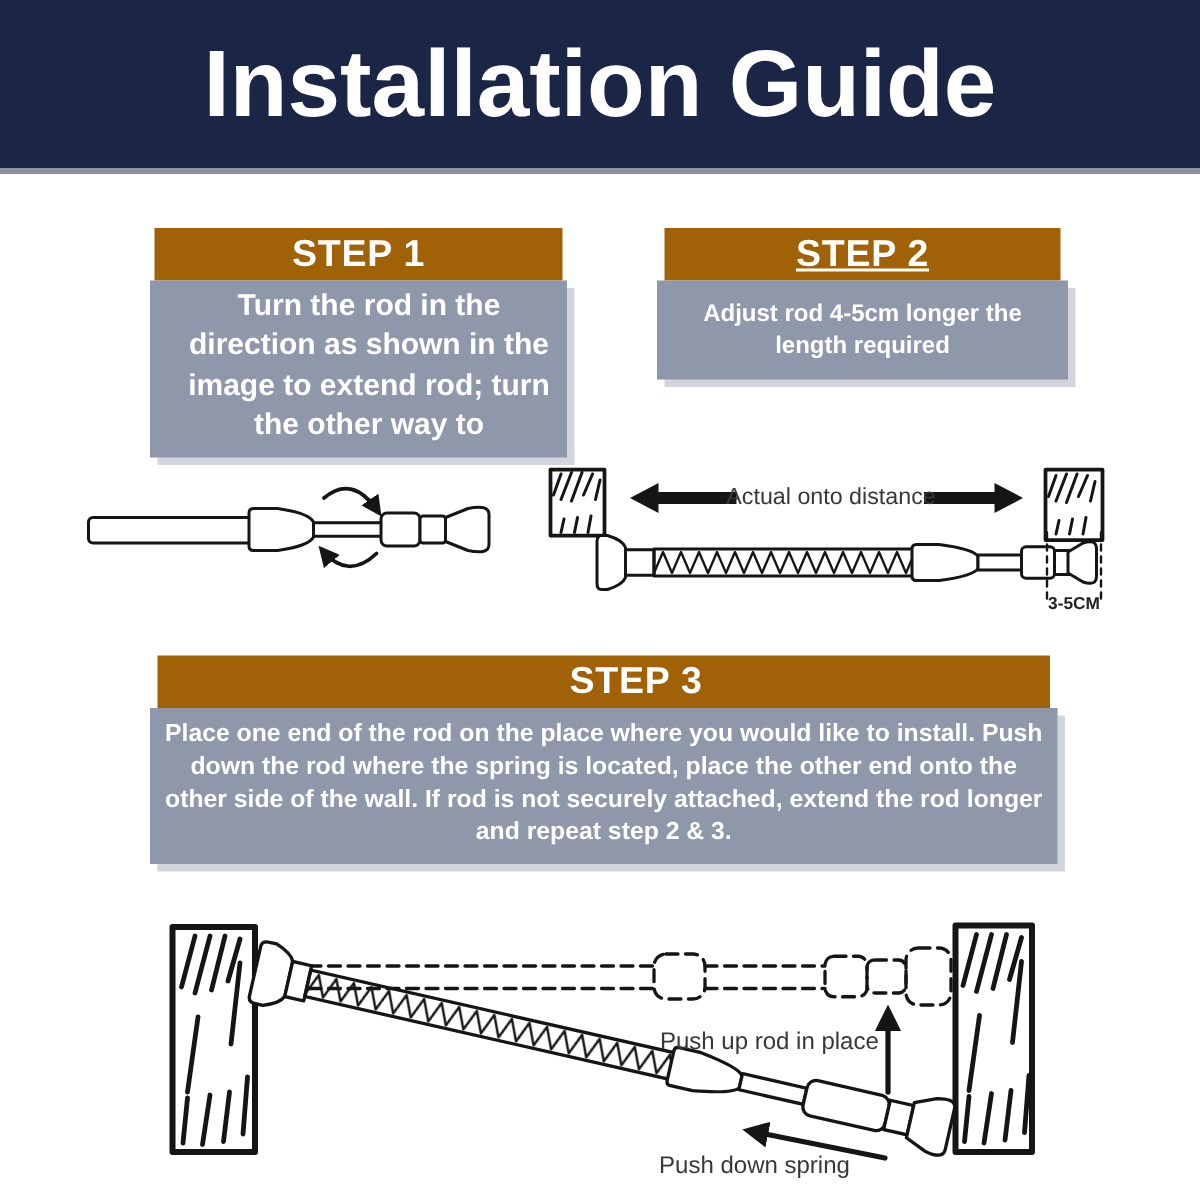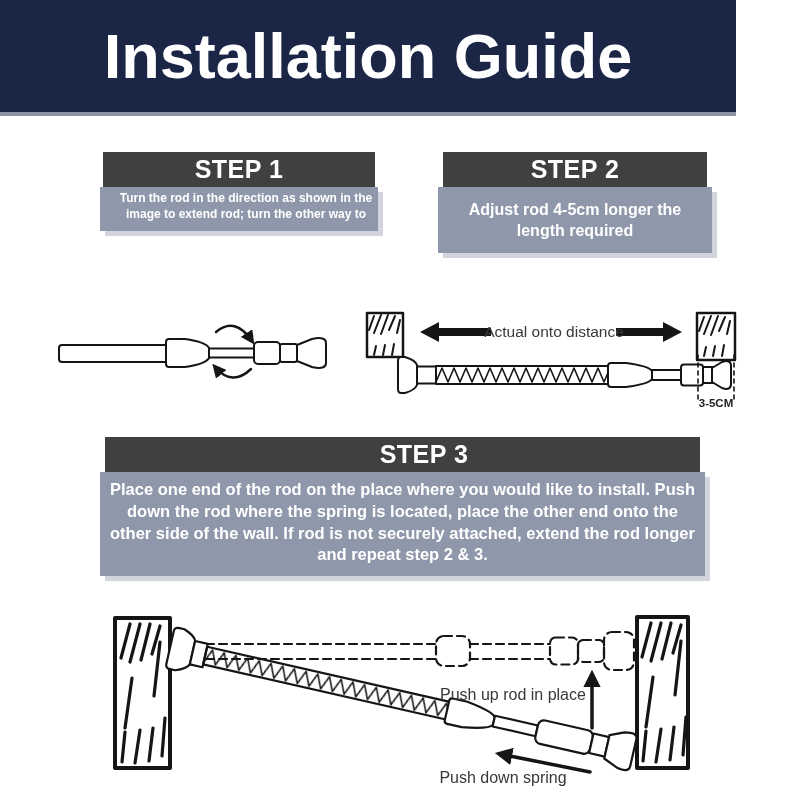--- a/index.html
+++ b/index.html
@@ -2,42 +2,42 @@
 <html><head>
 <meta charset="utf-8">
 <style>
   html,body{margin:0;padding:0;background:#fff;}
   .canvas{
     position:relative;width:800px;height:800px;background:#ffffff;overflow:hidden;
     font-family:"Liberation Sans",sans-serif;
   }
   
   .banner{
-    position:absolute;left:0;top:0;width:736px;height:112px;
+    position:absolute;left:0;top:0;width:800px;height:112px;
     background:#1b2546;border-bottom:4px solid #8d93a0;
     display:flex;align-items:center;justify-content:center;
   }
   .banner .title{
     color:#ffffff;font-size:63px;font-weight:bold;letter-spacing:0px;white-space:nowrap;
   }
   
   .step{position:absolute;}
   .step .bar{
-    background:#404040;color:#fff;font-weight:bold;font-size:25px;
+    background:#a16207;color:#fff;font-weight:bold;font-size:25px;
     text-align:center;height:35px;line-height:35px;letter-spacing:.5px;
   }
   .step .body{
     background:#8f97aa;color:#fff;font-weight:bold;text-align:center;
     line-height:1.32;box-shadow:5px 5px 0 rgba(143,151,170,.40);
   }
   #step1{left:100px;top:152px;width:278px;}
   #step1 .bar{margin:0 3px;}
-  #step1 .body{font-size:12px;padding:4px 5px 8px 19px;}
+  #step1 .body{font-size:20px;padding:4px 5px 8px 19px;}
   #step2{left:438px;top:152px;width:274px;}
-  #step2 .bar{margin:0 5px;}
+  #step2 .bar{margin:0 5px;text-decoration:underline;}
   #step2 .body{font-size:16px;padding:0 6px;height:66px;display:flex;align-items:center;justify-content:center;}
   #step3{left:100px;top:437px;width:605px;}
   #step3 .bar{margin:0 5px;padding-left:43px;}
   #step3 .body{font-size:16.5px;padding:7px 10px 10px 10px;}
   
   .illu{position:absolute;}
   #illu1{left:40px;top:313px;width:320px;height:92px;}
   #illu2{left:360px;top:300px;width:440px;height:118px;}
   #illu3{left:100px;top:600px;width:600px;height:200px;}
   .illu svg{position:absolute;left:0;top:0;}

